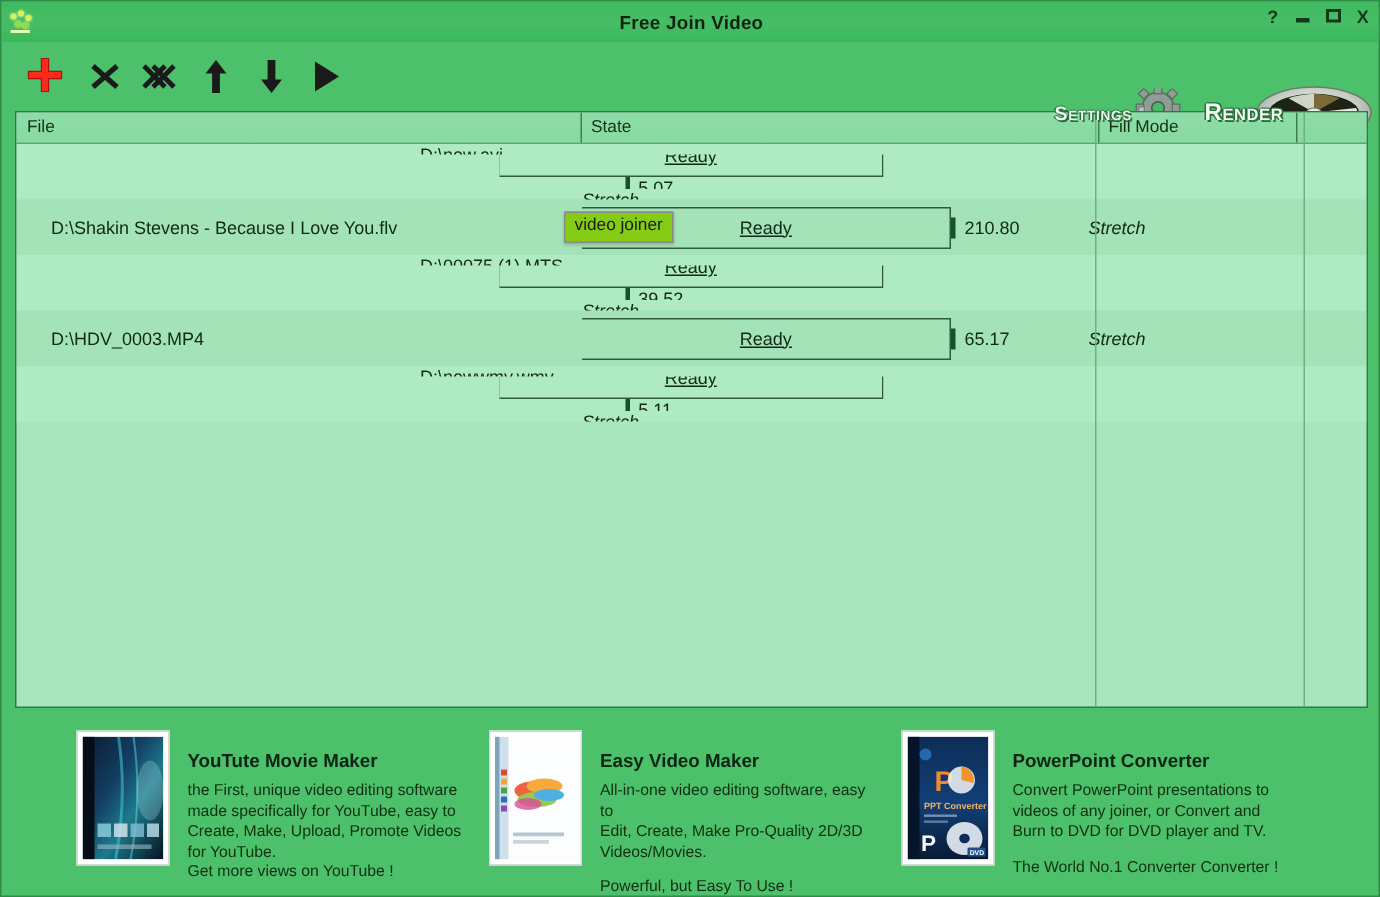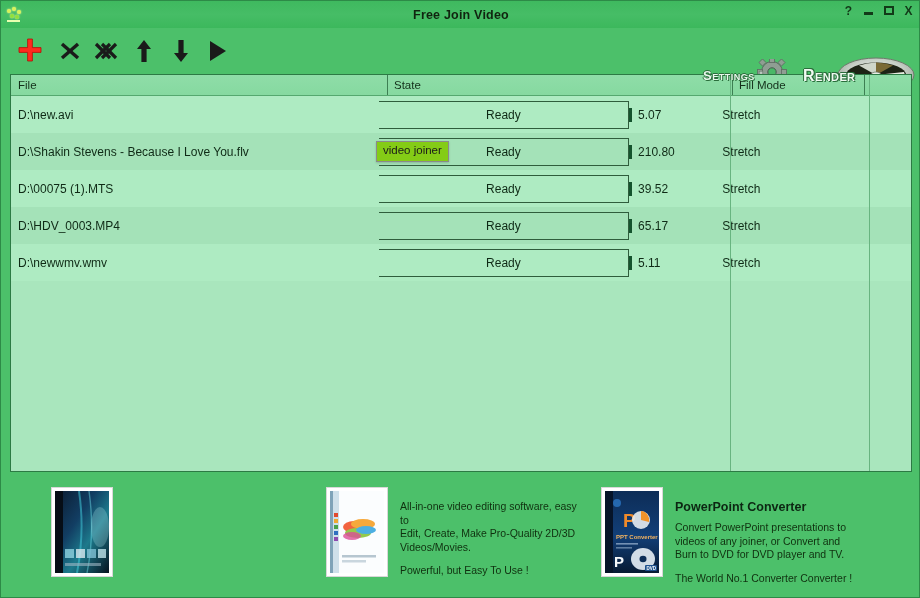--- a/index.html
+++ b/index.html
@@ -197,40 +197,41 @@
   .hc-fillmode { width: 132px; }
   .hc-extra    { width: 41px; }
 
   .list-rows { position: relative; }
   .row {
     display: flex;
     height: 37px;
     align-items: center;
     box-sizing: border-box;
   }
-  .row.odd  { background: #aeebc2; }
-  .row.even { background: #a4e2b8; }
+  .row.odd  { background: #aeebc2; flex-direction: column; }
+  .row.even { background: #a4e2b8; padding-left: 16px; }
 
   .cell {
     font-size: 12px;
     color: #0f2a16;
     box-sizing: border-box;
     white-space: nowrap;
     overflow: hidden;
     cursor: default;
   }
   .c-file {
     width: 376px;
     padding-left: 7px;
   }
   .c-state {
     width: 256px;
     display: flex;
-    align-items: center;
+    align-items: flex-end;
     justify-content: center;
+    text-decoration: underline;
   }
   .state-box {
     width: 257px;
     height: 28px;
     margin-left: -1px;
     border: 1px solid #2f5d3c;
     background: transparent;
     display: flex;
     align-items: center;
     justify-content: center;
@@ -240,20 +241,21 @@
     cursor: default;
   }
   .c-duration {
     width: 89px;
     padding-left: 6px;
     border-left: 3px solid #14532d;
   }
   .c-fillmode {
     width: 158px;
     padding-left: 6px;
+    font-style: italic;
   }
   .c-extra { width: 41px; }
 
   .col-div {
     position: absolute;
     top: 0;
     width: 1px;
     height: 100%;
     background: #68b480;
     pointer-events: none;
@@ -544,20 +546,28 @@
             <g>
               <rect x="10" y="58" width="9" height="9" fill="#8fd3e0" opacity="0.8"></rect>
               <rect x="21" y="58" width="9" height="9" fill="#d8e8ef" opacity="0.8"></rect>
               <rect x="32" y="58" width="9" height="9" fill="#7fc0d4" opacity="0.8"></rect>
               <rect x="43" y="58" width="8" height="9" fill="#bfe2ea" opacity="0.8"></rect>
             </g>
             <rect x="10" y="72" width="36" height="3" fill="#9fb8c4" opacity="0.6"></rect>
           </svg>
         </div>
       </div>
+      <div class="promo-text">
+        <div class="promo-title">YouTute Movie Maker</div>
+        <div class="promo-desc">the First, unique video editing software
+made specifically for YouTube, easy to
+Create, Make, Upload, Promote Videos
+for YouTube.</div>
+        <div class="promo-tag tight">Get more views on YouTube !</div>
+      </div>
     </div>
 
     <div class="promo p2">
       <div class="box-thumb">
         <div class="box-inner">
           <svg width="100%" height="100%" viewBox="0 0 54 82" preserveAspectRatio="none">
             <rect x="0" y="0" width="54" height="82" fill="#fbfdfe"></rect>
             <rect x="0" y="0" width="9" height="82" fill="#cfe0ea"></rect>
             <rect x="0" y="0" width="3" height="82" fill="#7fa3b8"></rect>
             <g>
@@ -573,20 +583,21 @@
               <ellipse cx="28" cy="42" rx="13" ry="5" fill="#8cc63f"></ellipse>
               <ellipse cx="36" cy="39" rx="10" ry="4" fill="#3fa9e0"></ellipse>
               <ellipse cx="22" cy="45" rx="9" ry="4" fill="#d93f8f" opacity="0.8"></ellipse>
             </g>
             <rect x="12" y="64" width="34" height="2.5" fill="#b6c6d0"></rect>
             <rect x="12" y="69" width="24" height="2.5" fill="#c9d6de"></rect>
           </svg>
         </div>
       </div>
       <div class="promo-text">
+        <div class="promo-title">Easy Video Maker</div>
         <div class="promo-desc">All-in-one video editing software, easy to
 Edit, Create, Make Pro-Quality 2D/3D
 Videos/Movies.</div>
         <div class="promo-tag">Powerful, but Easy To Use !</div>
       </div>
     </div>
 
     <div class="promo p3">
       <div class="box-thumb">
         <div class="box-inner">

